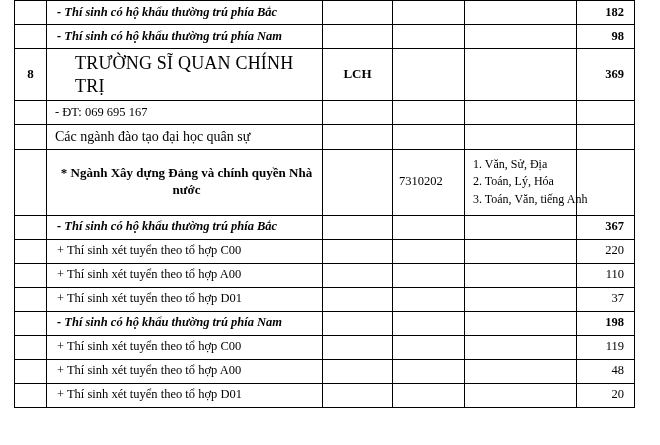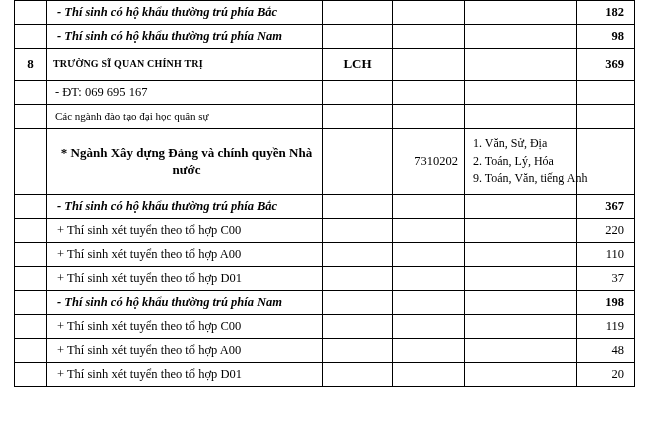--- a/index.html
+++ b/index.html
@@ -47,50 +47,51 @@
   .row-h { height: 24px; }
   .t-right  { text-align: right; }
 
   .bold { font-weight: bold; }
   .ital { font-style: italic; }
 
   .indent-dash { padding-left: 10px; }
   .indent-plus { padding-left: 10px; }
 
   .unit-title {
-    font-weight: bold;
-    font-size: 10px;
+    font-weight: normal;
+    font-size: 18px;
     letter-spacing: 0.2px;
+    margin-left: 22px;
   }
   .addr {
     font-size: 12.5px;
     padding-left: 8px;
   }
   .note {
-    font-size: 11px;
+    font-size: 14px;
     padding-left: 8px;
   }
   .major {
     font-weight: bold;
     font-size: 13px;
     padding-left: 10px;
     line-height: 1.3;
     text-align: center;
   }
   .comb-list {
     font-size: 12px;
     line-height: 1.45;
     padding: 4px 6px 4px 8px;
   }
   .comb-list div { white-space: nowrap; }
   .qty { font-size: 12.5px; padding-right: 10px; }
   .qty-b { font-weight: bold; }
   .sub-item { font-size: 12.5px; }
   .code-center { text-align: center; font-weight: bold; font-size: 13px; }
-  .id-center { text-align: right; font-size: 12.5px; }
+  .id-center { text-align: left; font-size: 12.5px; }
   .no-center { text-align: center; font-weight: bold; font-size: 13px; }
 </style>
 </head>
 <body>
 
 <div class="page">
   <table class="doc">
     <colgroup>
       <col class="c-no">
       <col class="c-name">
@@ -218,21 +219,21 @@
         <td>
             <div class="cell code-center"></div>
           </td>
         <td>
             <div class="cell id-center">7310202</div>
           </td>
         <td>
           <div class="comb-list">
             <div>1. Văn, Sử, Địa</div>
             <div>2. Toán, Lý, Hóa</div>
-            <div>9. Toán, Văn, tiếng Anh</div>
+            <div>3. Toán, Văn, tiếng Anh</div>
           </div>
         </td>
         <td>
             <div class="cell qty t-right"></div>
           </td>
       </tr>
 
       <tr class="row-h">
         <td>
             <div class="cell no-center"></div>

